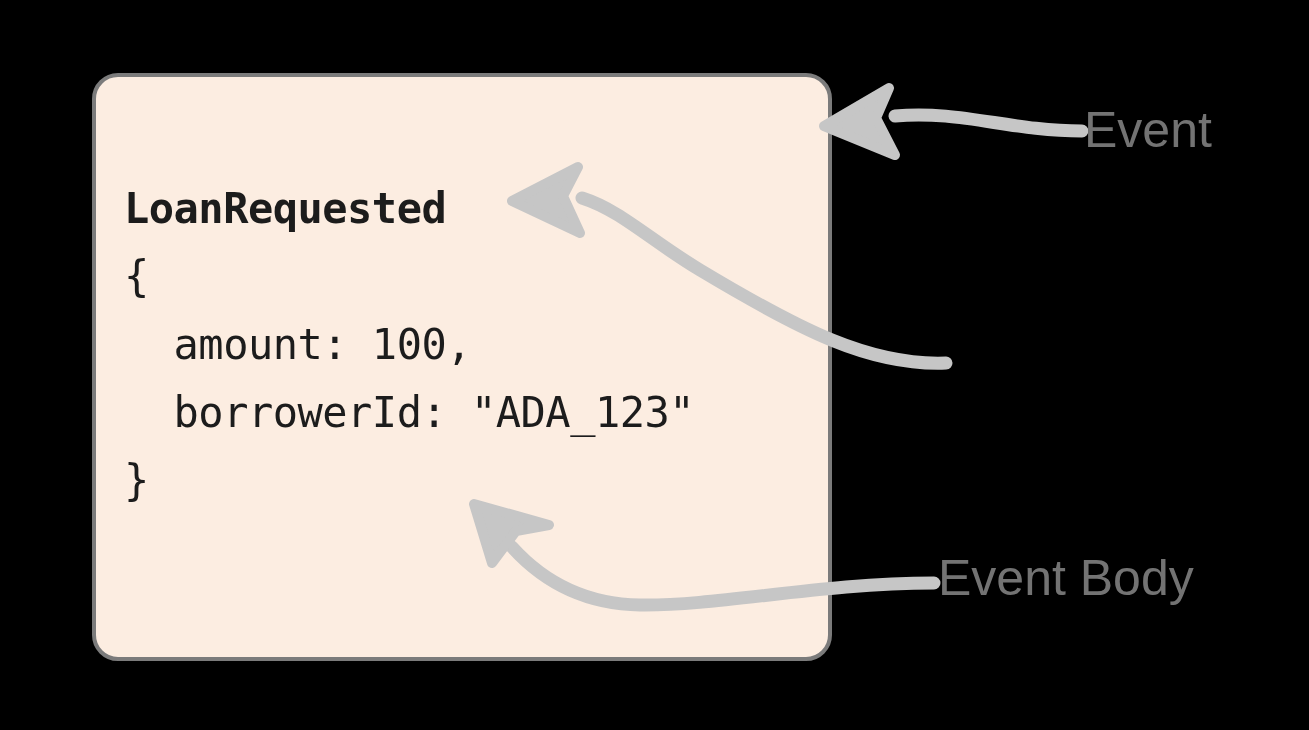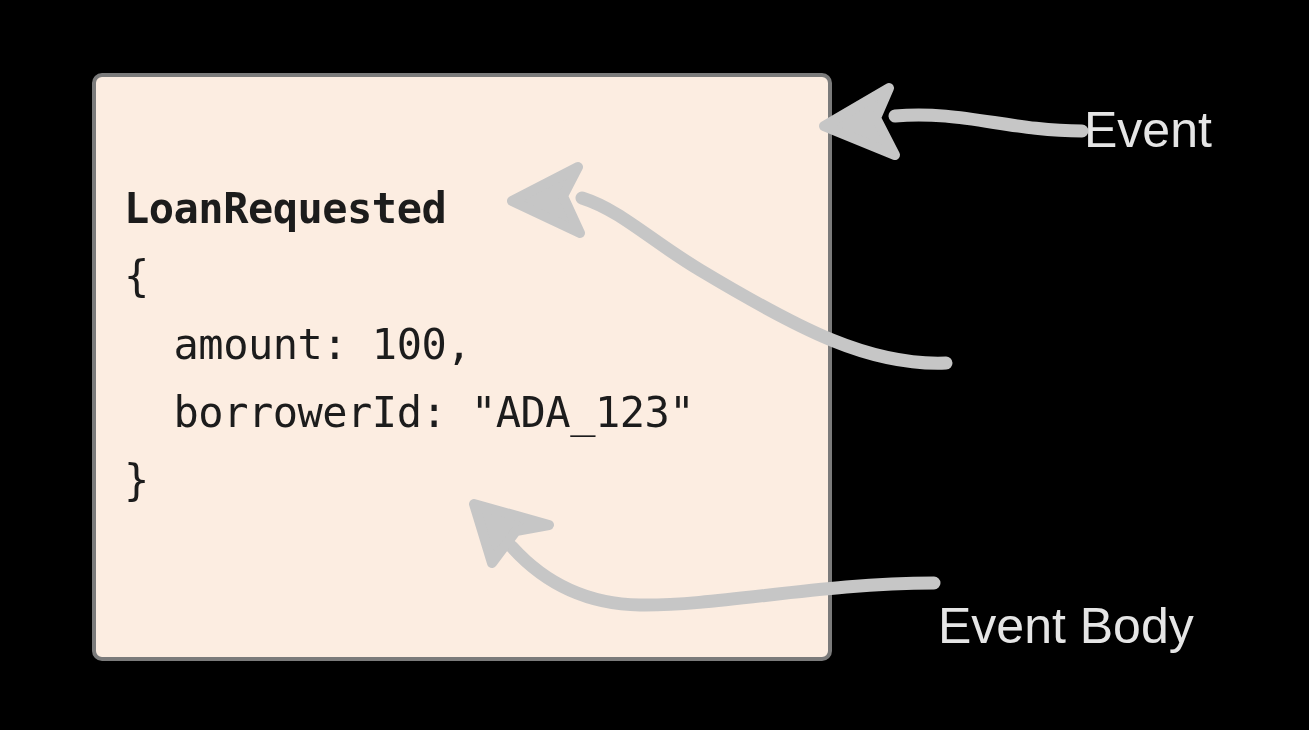--- a/index.html
+++ b/index.html
@@ -24,21 +24,21 @@
   
   #event-card {
     position: absolute;
     left: 92px;
     top: 73px;
     width: 740px;
     height: 588px;
     box-sizing: border-box;
     background: #FCEDE1;
     border: 4px solid #7B7B7B;
-    border-radius: 10px;
+    border-radius: 26px;
     z-index: 2;
   }
 
   #card-text {
     position: absolute;
     left: 28px;
     top: 98px;
     width: 700px;
   }
 
@@ -73,27 +73,27 @@
     pointer-events: none;
   }
 
   
   .annotation-label {
     position: absolute;
     font-family: "Liberation Sans", sans-serif;
     font-weight: normal;
     font-size: 50px;
     line-height: 1;
-    color: #e5e5e5;
+    color: #737373;
     white-space: nowrap;
     z-index: 4;
   }
   #label-event      { left: 1084px; top: 105px; }
   #label-event-type { left: 950px;  top: 334px; }
-  #label-event-body { left: 938px;  top: 553px; margin-top: 48px; }
+  #label-event-body { left: 938px;  top: 553px; }
 </style>
 </head>
 <body>
 
 <div id="stage">
 
   <div id="event-card">
     <div id="card-text">
       <div class="code-title">LoanRequested</div>
       <div class="code-line">{</div>

